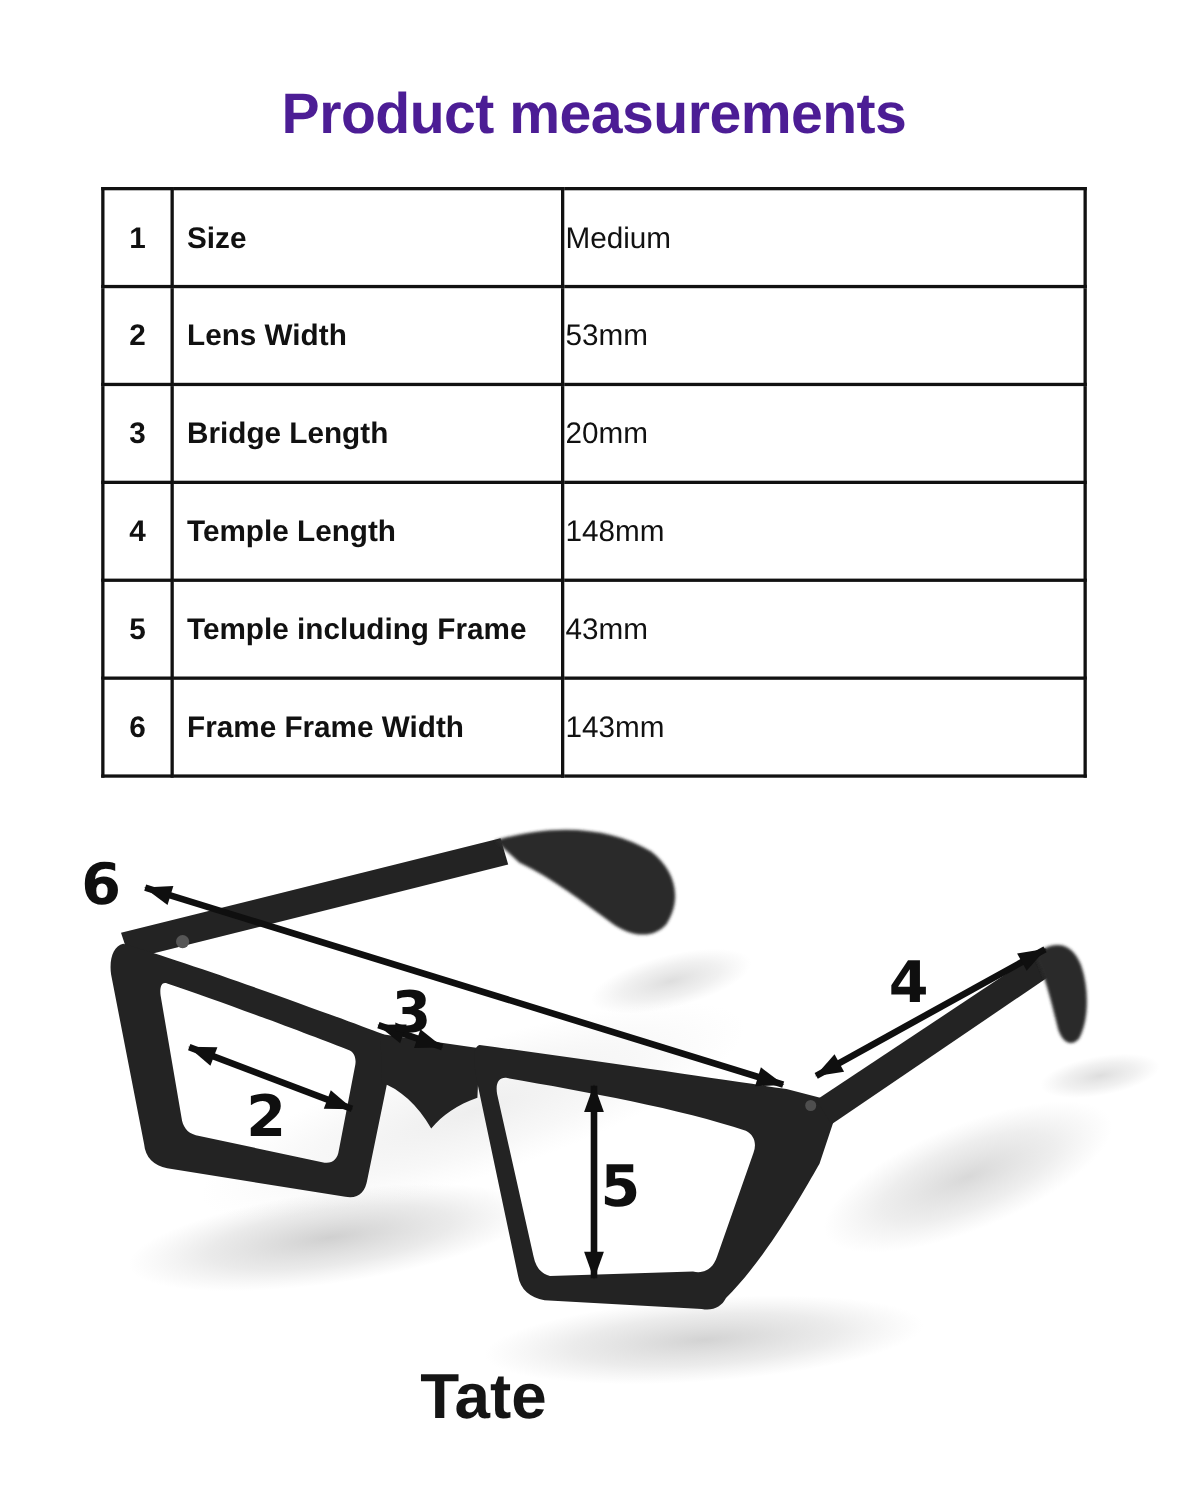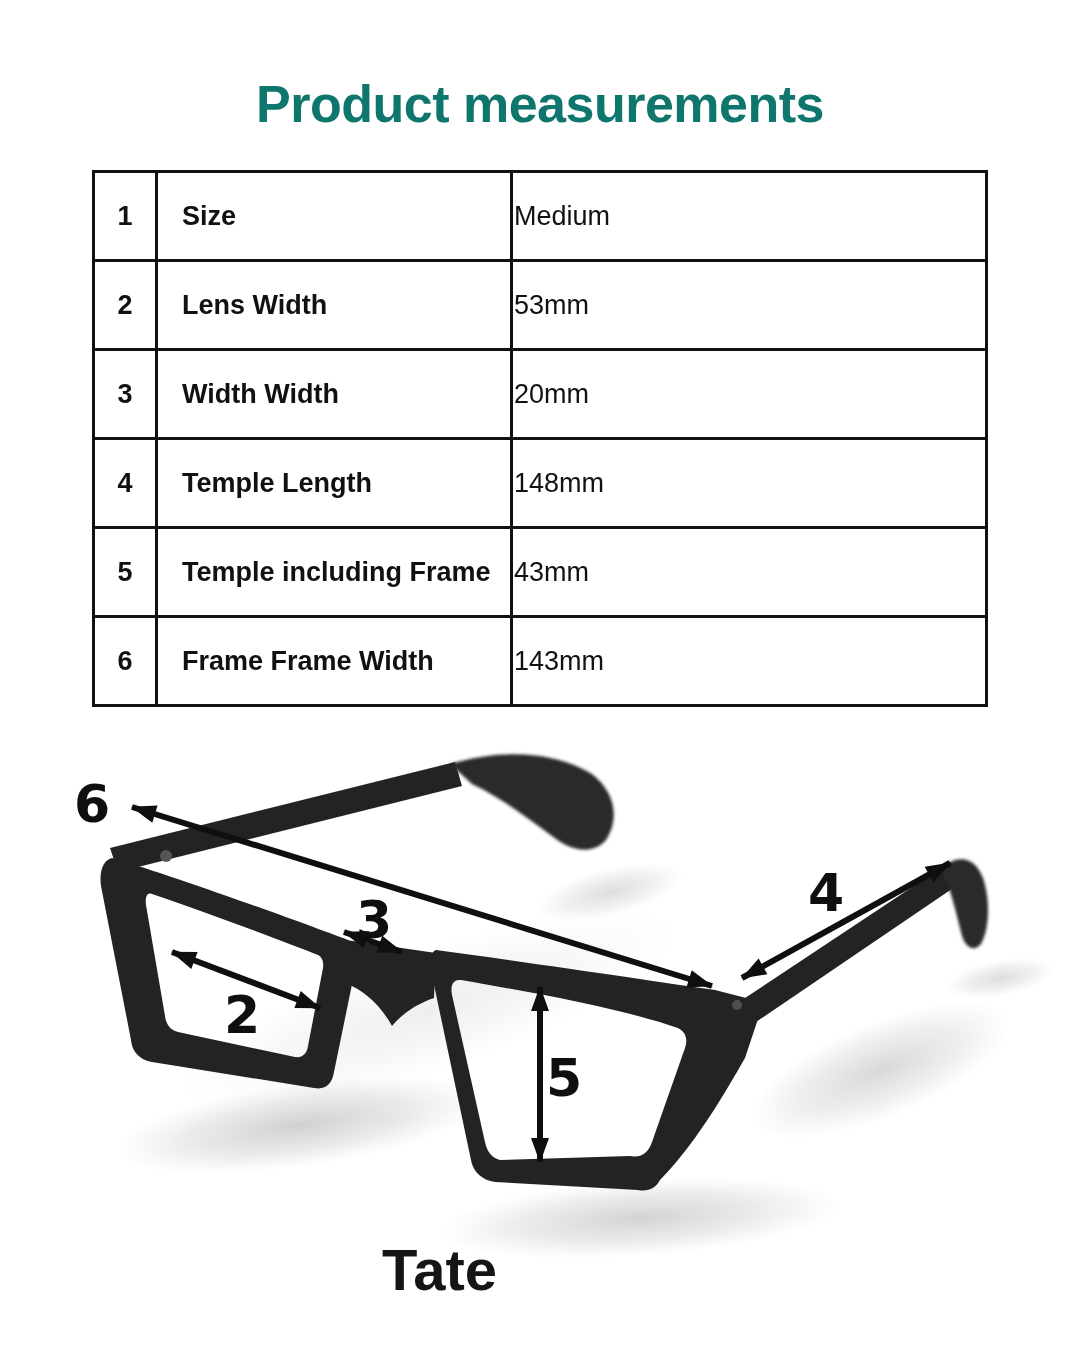--- a/index.html
+++ b/index.html
@@ -6,35 +6,35 @@
   body{
     width:1080px;height:1350px;position:relative;overflow:hidden;
     background:#ffffff;
     font-family:"Liberation Sans", sans-serif;
     color:#111;
   }
   .page-title{
     position:absolute;left:0;top:74px;width:1080px;
     text-align:center;
     font-size:52px;font-weight:bold;letter-spacing:-0.5px;
-    color:#0f766e;
+    color:#4c1d95;
   }
   .meas-table{
     position:absolute;left:92px;top:170px;
     width:896px;border-collapse:collapse;table-layout:fixed;
   }
   .meas-table td{
     border:3px solid #111;
     height:84px;
     font-size:27px;
     vertical-align:middle;
     background:#fff;
   }
   td.c-num{text-align:center;font-weight:bold;}
-  td.c-label{font-weight:bold;padding-left:24px;}
+  td.c-label{font-weight:bold;padding-left:12px;}
   td.c-value{text-align:left;font-weight:normal;}
   .diagram{
     position:absolute;left:0;top:740px;width:1080px;height:520px;
   }
   .product-name{
     position:absolute;left:0;top:1236px;width:879px;
     text-align:center;
     font-size:58px;font-weight:bold;color:#151515;
   }
   .marker-digit{
@@ -61,21 +61,21 @@
       <td class="c-label">Size</td>
       <td class="c-value">Medium</td>
     </tr>
     <tr>
       <td class="c-num">2</td>
       <td class="c-label">Lens Width</td>
       <td class="c-value">53mm</td>
     </tr>
     <tr>
       <td class="c-num">3</td>
-      <td class="c-label">Width Width</td>
+      <td class="c-label">Bridge Length</td>
       <td class="c-value">20mm</td>
     </tr>
     <tr>
       <td class="c-num">4</td>
       <td class="c-label">Temple Length</td>
       <td class="c-value">148mm</td>
     </tr>
     <tr>
       <td class="c-num">5</td>
       <td class="c-label">Temple including Frame</td>

